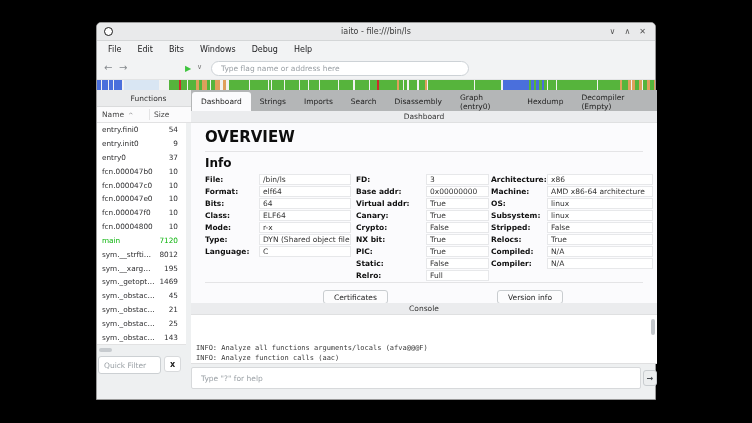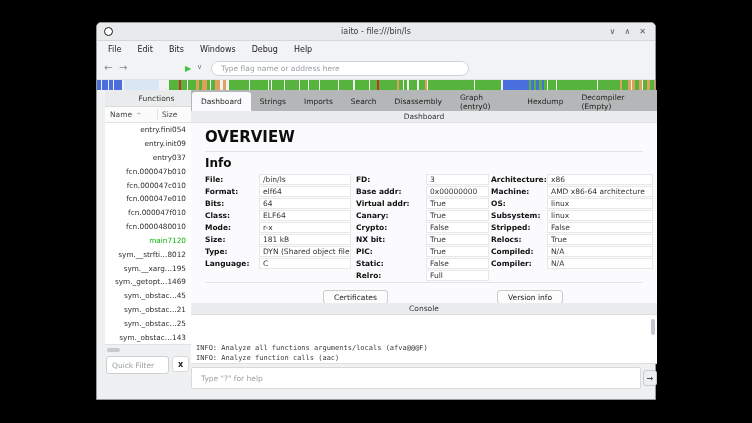--- a/index.html
+++ b/index.html
@@ -35,34 +35,34 @@
   .addr::placeholder, .qfilter::placeholder, .cmdin::placeholder { color:#9aa0a5; }
 
   
   .binmap { height:10px; display:flex; overflow:hidden; background:#f2f2f2; }
   .binmap div { height:10px; flex:0 0 auto; }
 
   
   .content { position:absolute; top:67px; left:0; right:0; bottom:0; }
 
   
-  .funcdock { position:absolute; left:8px; top:0; width:103px; height:311px; }
+  .funcdock { position:absolute; left:0; top:0; width:103px; height:311px; }
   .dock-title { height:17px; background:#eaebec; border-bottom:1px solid #dadbdc;
                 font-size:7.5px; color:#333; display:flex; align-items:center; justify-content:center; }
   .colshdr { height:16px; background:#fbfbfc; border-bottom:1px solid #e2e2e3;
              display:flex; align-items:center; font-size:7.5px; color:#444; position:relative; }
   .colshdr .cname { padding-left:5px; }
   .colshdr .caret { margin-left:4px; font-size:6px; color:#666; }
   .colshdr .csize { position:absolute; left:57px; }
   .colshdr .cdiv { position:absolute; left:52px; top:2px; bottom:2px; width:1px; background:#e4e4e5; }
   .flist { position:absolute; top:33px; left:0; width:89px; height:222px; background:#fff;
            display:flex; flex-direction:column; border-bottom:1px solid #e2e2e3; }
   .frow { flex:1; display:flex; align-items:center; font-size:7.3px; color:#2e2e30;
           padding:0 8px 0 5px; }
-  .fname { flex:1; white-space:nowrap; overflow:hidden;text-align:right; }
+  .fname { flex:1; white-space:nowrap; overflow:hidden; }
   .fsize { text-align:right; }
   .frow.hl { color:#0bb40b; }
   .vscroll { position:absolute; right:1px; top:19px; width:5px; height:234px; }
   .vhandle { position:absolute; top:0; left:0; width:5px; height:24px; background:#c7cbcf; border-radius:3px; }
   .hscroll { position:absolute; left:0; top:257px; width:85px; height:6px; }
   .hhandle { position:absolute; left:2px; top:1px; width:13px; height:4px; background:#c7cbcf; border-radius:2px; }
   .qfilter { position:absolute; left:1px; top:266px; width:63px; height:16px;
              border:1px solid #ccd0d3; border-radius:3px; background:#fff;
              font-size:7.5px; padding:8px 5px; color:#333; font-family:"DejaVu Sans",sans-serif; }
   .qclear { position:absolute; left:67px; top:266px; width:17px; height:16px; background:#fff;
@@ -376,24 +376,20 @@
               <div class="irow">
                 <span class="ilabel">Class:</span>
                 <span class="ival">ELF64</span>
               </div>
 
               <div class="irow">
                 <span class="ilabel">Mode:</span>
                 <span class="ival">r-x</span>
               </div>
 
-              <div class="irow">
-                <span class="ilabel">Size:</span>
-                <span class="ival">181 kB</span>
-              </div>
 
               <div class="irow">
                 <span class="ilabel">Type:</span>
                 <span class="ival">DYN (Shared object file)</span>
               </div>
 
               <div class="irow">
                 <span class="ilabel">Language:</span>
                 <span class="ival">C</span>
               </div>

